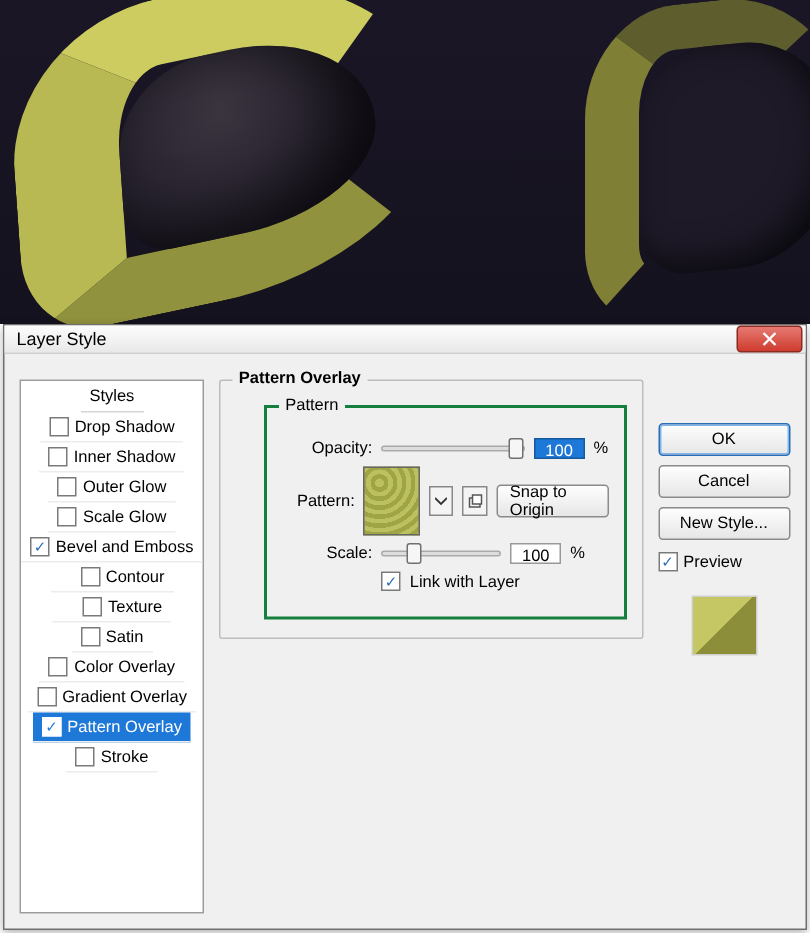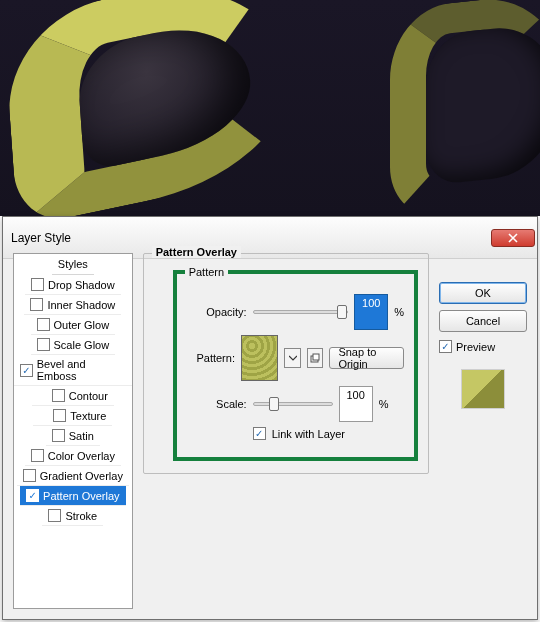--- a/index.html
+++ b/index.html
@@ -63,21 +63,21 @@
     position: absolute;
     left: 2px;
     top: 216px;
     width: 536px;
     height: 404px;
     border: 1px solid #6f6f6f;
     background: #f0f0f0;
     box-shadow: 0 2px 6px rgba(0,0,0,.3);
   }
   .titlebar {
-    height: 42px;
+    height: 19px;
     background: linear-gradient(#fdfdfd, #e8e8e8);
     border-bottom: 1px solid #cfcfcf;
     display: flex;
     align-items: center;
     padding: 0 2px 0 8px;
     font-size: 12px;
   }
   .titlebar .title { flex: 1; color: #000; }
   .titlebar .close {
     width: 44px; height: 18px;
@@ -148,21 +148,21 @@
   }
   .groupbox > .legend {
     position: absolute;
     top: -8px; left: 8px;
     background: #f0f0f0;
     padding: 0 4px;
     font-weight: bold;
     font-size: 11px;
   }
   .inner-group {
-    border: 4px solid #15803d;
+    border: 2px solid #15803d;
     padding: 10px 10px 12px 10px;
     position: relative;
     margin-top: 6px;
     margin-left: 19px;
   }
   .inner-group > .legend {
     position:absolute; top:-8px; left:8px;
     background:#f0f0f0; padding:0 4px; font-size:11px;
   }
 
@@ -183,21 +183,21 @@
     flex:1; height:4px; background:#ddd; border:1px solid #aaa;
     position:relative; border-radius:2px;
   }
   .slider-thumb {
     position:absolute; top:-6px;
     width: 10px; height: 14px;
     background:#f6f6f6; border:1px solid #707070;
     border-radius:2px;
   }
   .numbox {
-    width: 34px; height:36px;
+    width: 34px; height:14px;
     border:1px solid #7a9ecd;
     background:#fff; text-align:center;
     font-size:11px; line-height:16px;
     display:inline-block;
   }
   .numbox.sel { background:#1e78d7; color:#fff; border-color:#155a9e;}
   .swatch-big {
     width: 46px; height:46px;
     border:1px solid #666;
     background:
@@ -373,20 +373,23 @@
       </div>
     </div>
 
     <div class="right">
       <div class="btn primary">
         <span>OK</span>
       </div>
       <div class="btn">
         <span>Cancel</span>
       </div>
+      <div class="btn">
+        <span>New Style...</span>
+      </div>
       <div class="preview-check">
         <span class="cb">✓</span>
         <span>Preview</span>
       </div>
       <div class="preview-swatch"></div>
     </div>
   </div>
 </div>
 
 </body></html>

